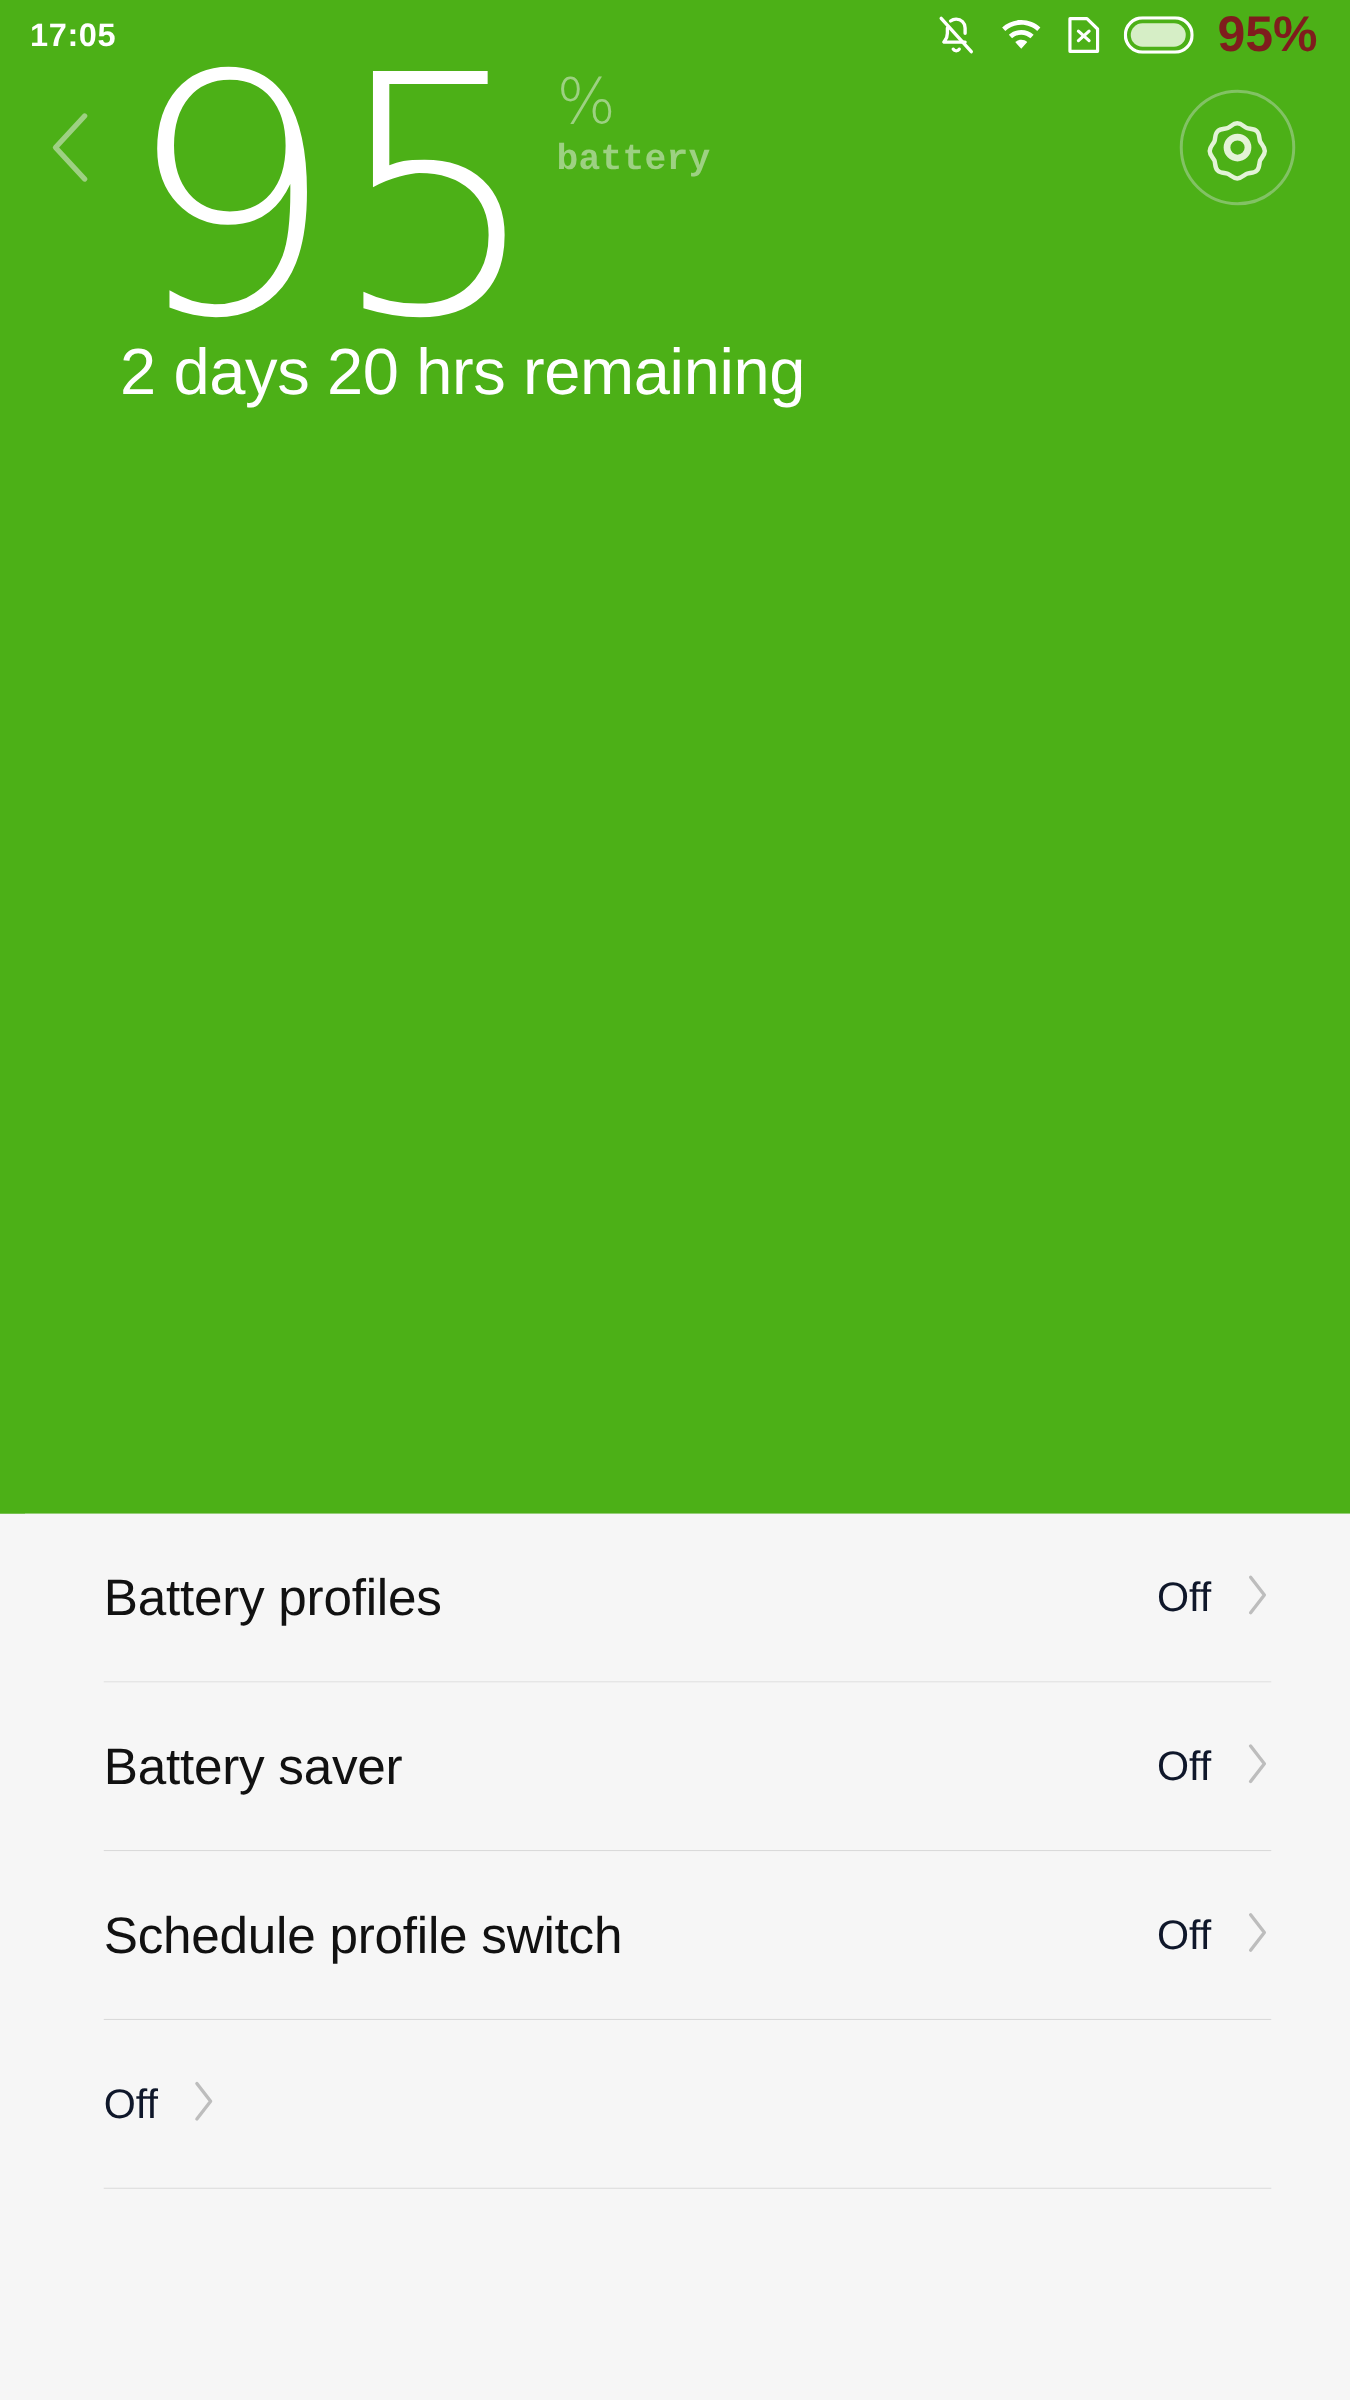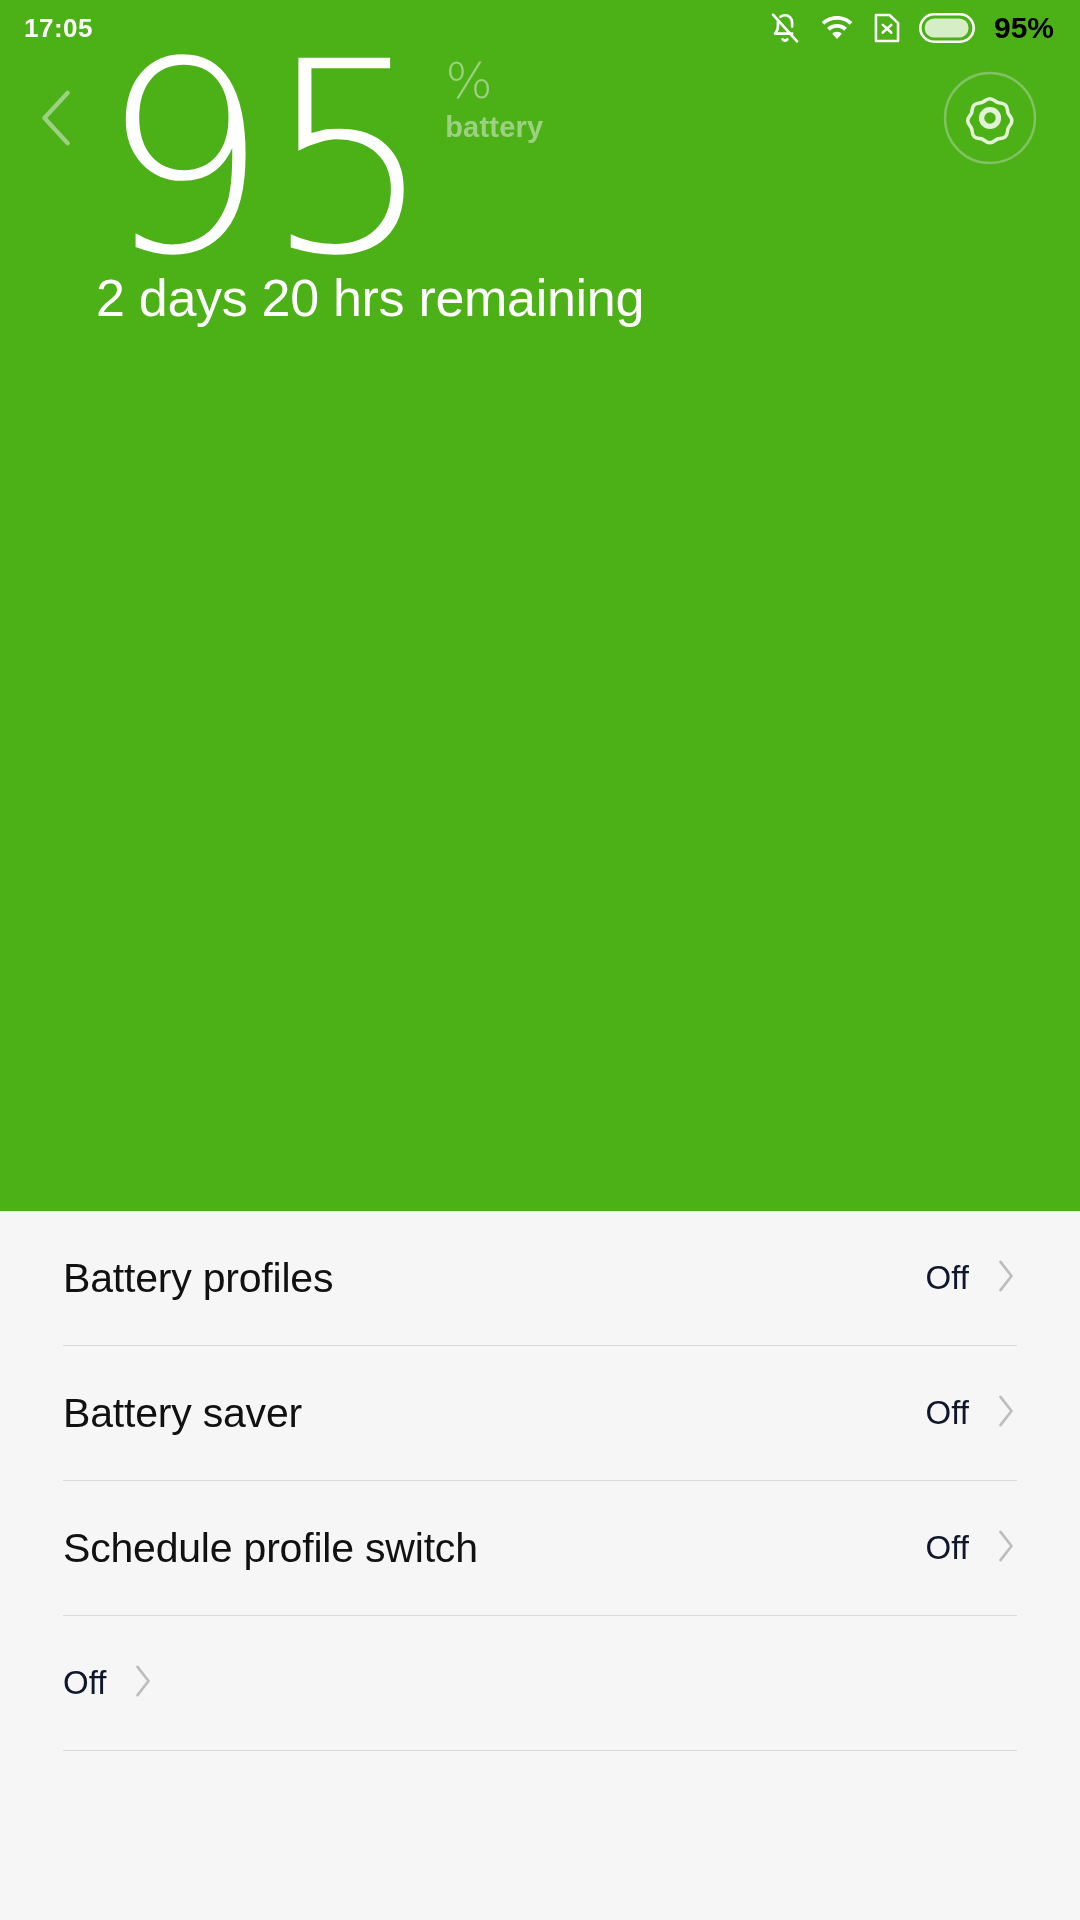--- a/index.html
+++ b/index.html
@@ -45,22 +45,22 @@
     letter-spacing: 0.5px;
     line-height: 1;
   }
   .status-right {
     display: flex;
     align-items: center;
     gap: 17px;
   }
   .status-right svg { display: block; }
   .status-batt-pct {
-    color: #000000;
-    font-size: 30px;
+    color: #7f1d1d;
+    font-size: 40px;
     font-weight: bold;
     line-height: 1;
     margin-left: 2px;
   }
 
   
   .back-btn {
     position: absolute;
     left: 18px; top: 78px;
     width: 80px; height: 84px;
@@ -103,20 +103,21 @@
     line-height: 0.95;
     font-family: "DejaVu Sans", sans-serif;
   }
   .unit-label {
     color: #9dd182;
     font-size: 29px;
     font-weight: bold;
     line-height: 1.1;
     margin-top: 6px;
     letter-spacing: 0.2px;
+    font-family: Liberation Mono, monospace;
   }
 
   
   .remaining {
     position: absolute;
     left: 96px; top: 268px;
     color: #ffffff;
     font-size: 52px;
     font-weight: 400;
     letter-spacing: -0.3px;
@@ -132,20 +133,21 @@
     color: #a4d48c;
     font-size: 37px;
     font-weight: 400;
   }
 
   
   .list {
     position: absolute;
     left: 0; top: 1211px;
     width: 1080px;
+    padding-left: 20px;
   }
   .row {
     position: relative;
     height: 134px;
     display: flex;
     align-items: center;
     padding: 0 63px;
     background: #f6f6f6;
   }
   .row-label {

